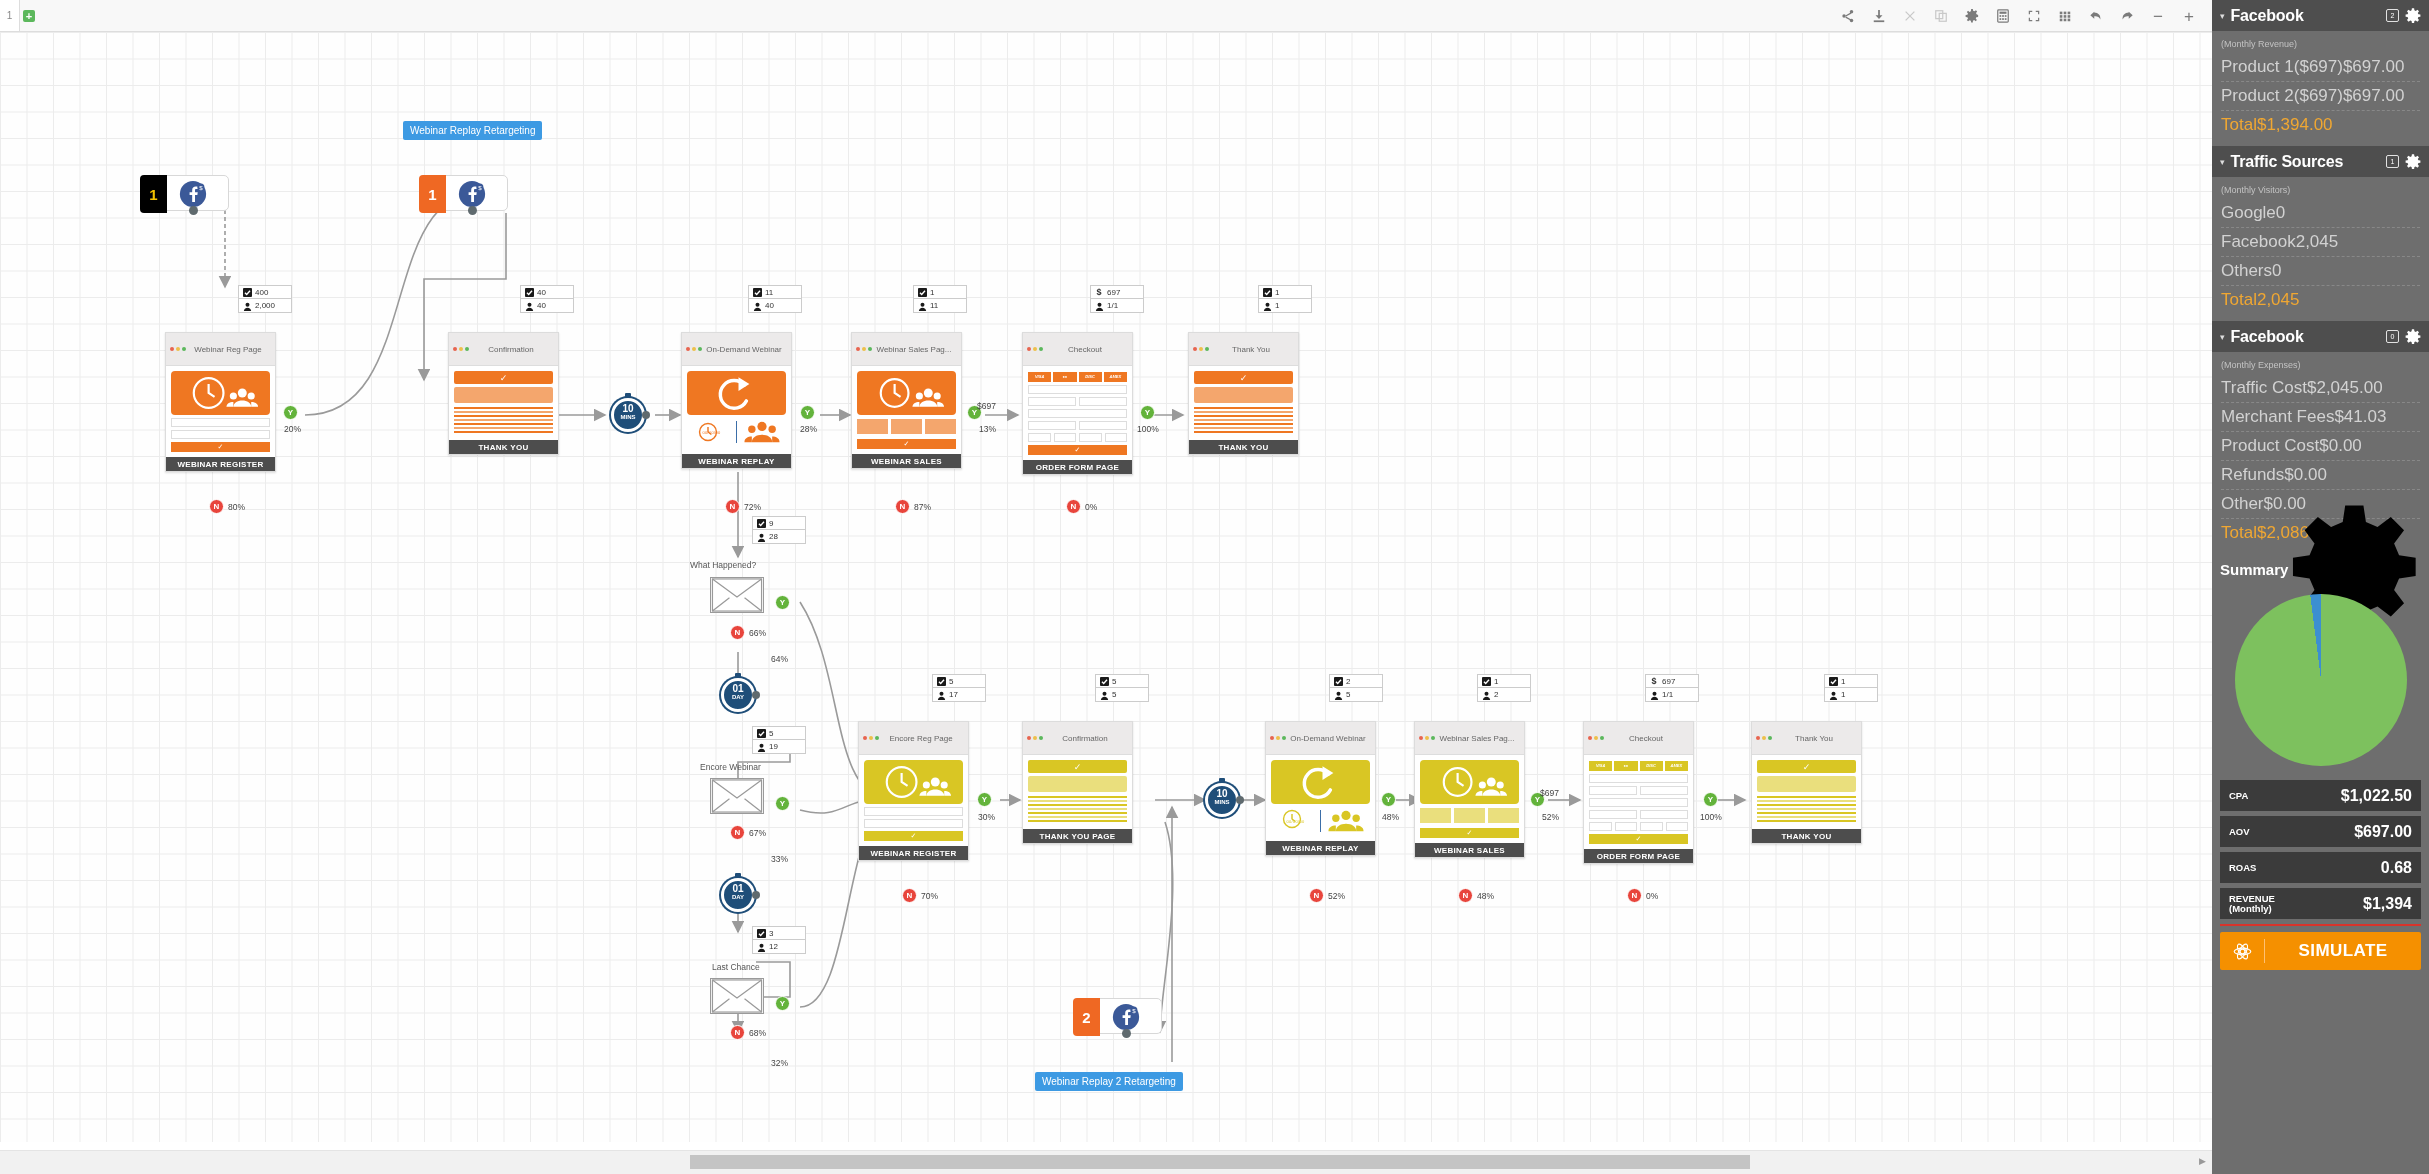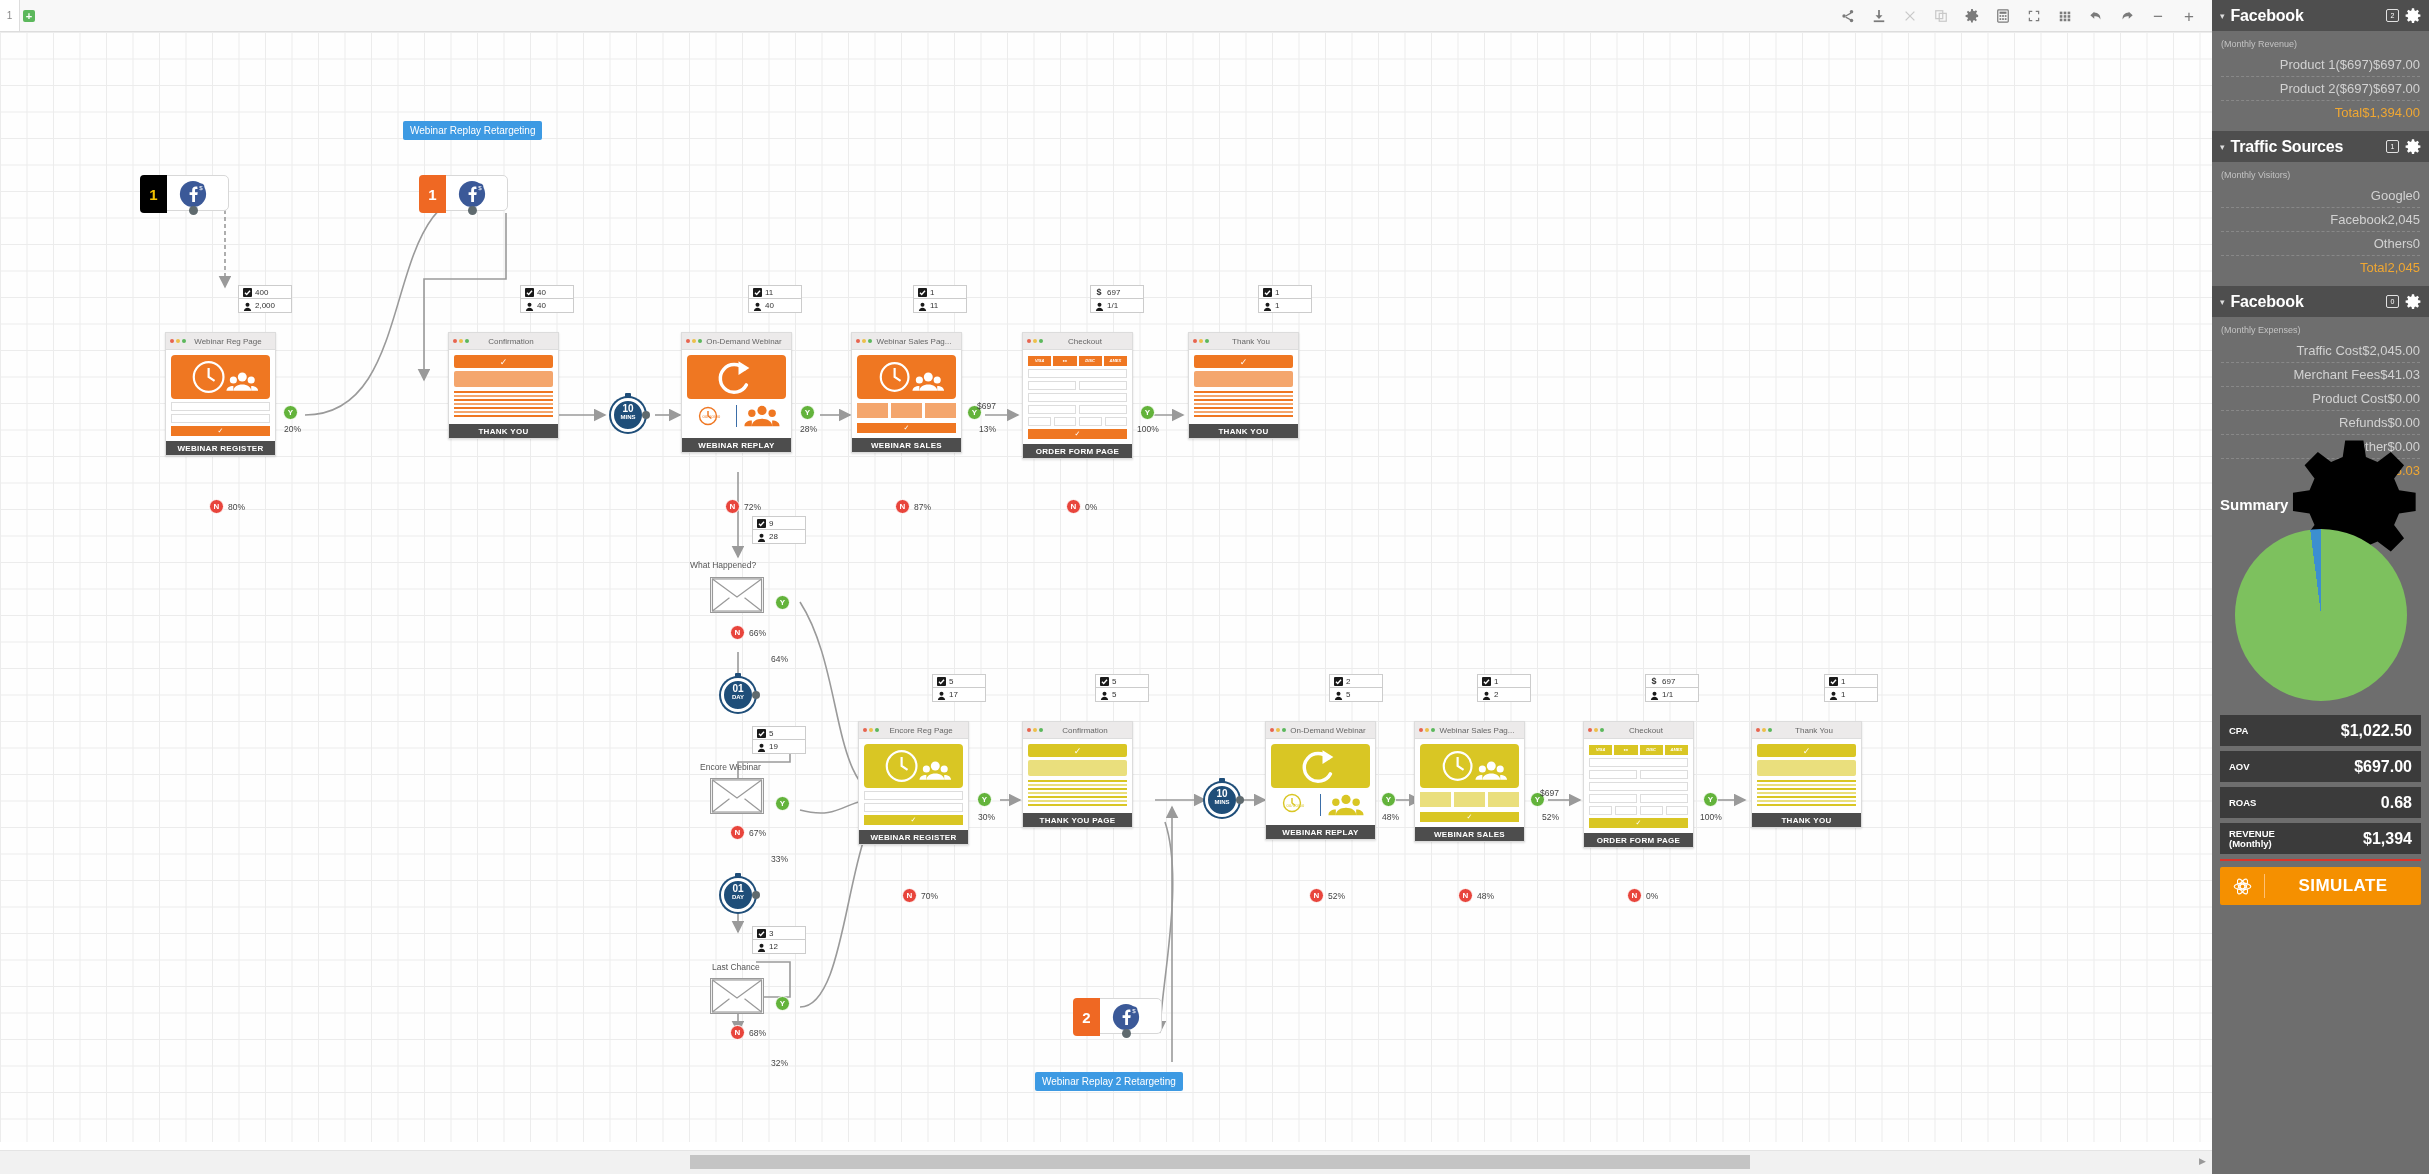--- a/index.html
+++ b/index.html
@@ -42,21 +42,21 @@
   
   #hscroll { position:absolute; left:0; bottom:0; width:2212px; height:24px;
     background:#f1f1f1; border-top:1px solid #e4e4e4; }
   #hscroll .thumb { position:absolute; left:690px; top:4px; width:1060px; height:14px;
     background:#c4c4c4; }
   #hscroll .arrow-r { position:absolute; right:6px; top:5px; font-size:9px; color:#999; }
 
   
   .page { position:absolute; width:111px; background:#fff;
     border:1px solid #dcdcdc; box-shadow:0 1px 2px rgba(0,0,0,.13); }
-  .page .titlebar { height:17px; background:#eceaea; border-bottom:1px solid #ddd;
+  .page .titlebar { height:33px; background:#eceaea; border-bottom:1px solid #ddd;
     display:flex; align-items:center; padding:0 4px; }
   .dots { display:flex; gap:2px; margin-right:3px; flex:0 0 auto; }
   .dots i { width:4px; height:4px; border-radius:50%; display:block; }
   .dots i:nth-child(1){ background:#e8644f; }
   .dots i:nth-child(2){ background:#eec04a; }
   .dots i:nth-child(3){ background:#5cb85c; }
   .page .ptitle { flex:1; text-align:center; font-size:8px; color:#666;
     white-space:nowrap; overflow:hidden; text-overflow:ellipsis; padding-right:4px; }
   .page .body { padding:5px; min-height:70px; background:#fff; }
   .page .footer { height:14px; background:#4d4d4d; color:#fff; font-size:8px;
@@ -143,22 +143,22 @@
     background:#6e6e6e; color:#fff; }
   .sec-head { height:31px; background:#4e4e4e; display:flex; align-items:center;
     padding:0 8px; gap:6px; }
   .sec-head .caret { font-size:9px; color:#ddd; }
   .sec-head .h { flex:1; font-size:16px; font-weight:bold; letter-spacing:-.2px; }
   .sec-head .cnt { width:13px; height:13px; border:1px solid #e2e2e2; border-radius:2px;
     font-size:7px; display:flex; align-items:center; justify-content:center; color:#fff; }
   .sec-head .gear { width:16px; height:16px; fill:#fff; }
   .sec-body { padding:5px 9px 7px 9px; }
   .subnote { font-size:9px; color:#c3c3c3; margin:3px 0 4px; }
-  .row { display:flex; justify-content:flex-end; align-items:center;
-    font-size:13px; color:#d2d2d2; padding:4px 0;
+  .row { display:flex; justify-content:flex-start; align-items:center;
+    font-size:17px; color:#d2d2d2; padding:4px 0;
     border-bottom:1px dashed #888; }
   .row:last-child { border-bottom:none; }
   .row.total { color:#f0a732; font-weight:normal; }
 
   #sum-head { height:31px; background:#6e6e6e; display:flex; align-items:center;
     padding:0 8px; }
   #sum-head .h { flex:1; font-size:15px; font-weight:bold; }
   #pie-wrap { height:190px; display:flex; align-items:center; justify-content:center; }
   #pie { width:172px; height:172px; border-radius:50%; }
 

